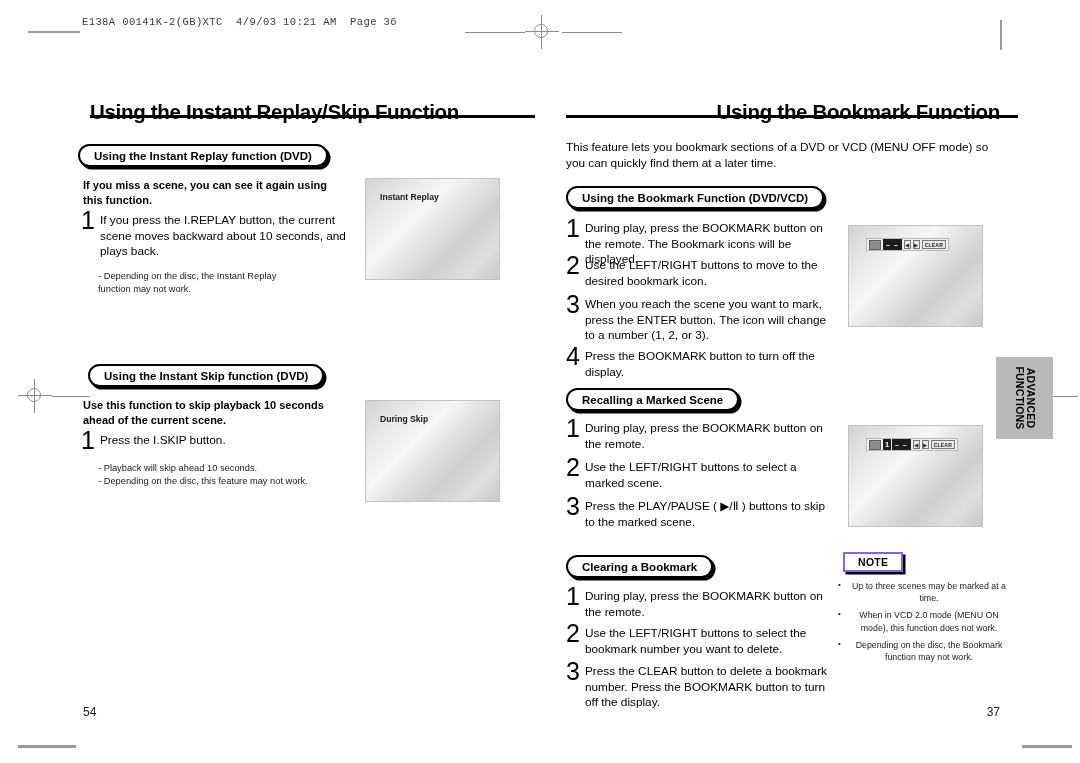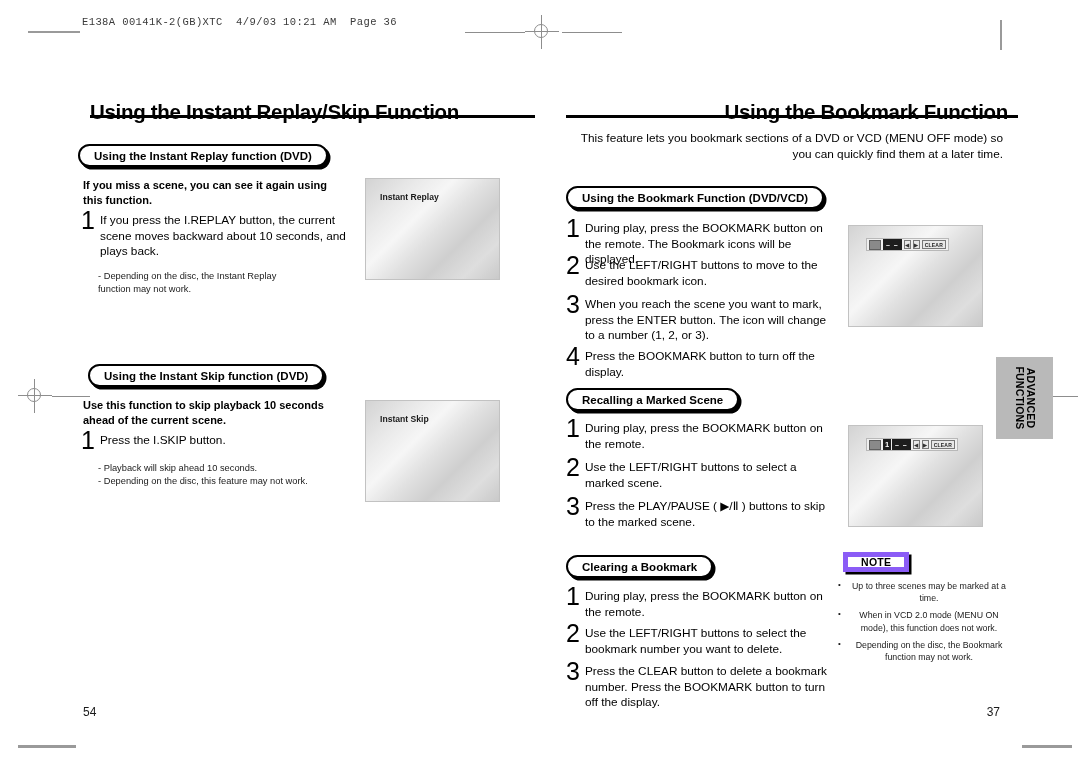--- a/index.html
+++ b/index.html
@@ -229,21 +229,21 @@
     font-size: 5px;
     font-weight: bold;
     color: #222;
     padding: 0 2px;
     letter-spacing: 0.2px;
   }
 
   
   .note-badge {
     position: absolute;
-    border: 5px solid #8b5cf6;
+    border: 2px solid #8b5cf6;
     background: #fff;
     box-sizing: border-box;
     height: 20px;
     display: flex;
     align-items: center;
     justify-content: center;
     padding: 0 13px;
     font-size: 10.5px;
     font-weight: bold;
     letter-spacing: 0.3px;
@@ -362,32 +362,32 @@
     <div class="step-num">1</div>
     <div class="step-text">Press the I.SKIP button.</div>
   </div>
 
   <div class="footnote" style="left:38px; top:462px; width:265px;">
     <div>- Playback will skip ahead 10 seconds.</div>
     <div>- Depending on the disc, this feature may not work.</div>
   </div>
 
   <div class="tv-screen" style="left:305px; top:400px; width:135px; height:102px;">
-    <div class="tv-label">Instant Skip</div>
+    <div class="tv-label">During Skip</div>
   </div>
 
   <div class="page-number" style="left:23px; top:705px;">54</div>
 </div>
 
 <div class="page page-right">
 
-  <h1 class="chapter-title" style="right:10px; top:86px;">Using the Bookmark Function</h1>
+  <h1 class="chapter-title" style="right:18px; top:86px;">Using the Bookmark Function</h1>
   <div class="title-rule" style="left:18px; top:115px; width:452px;"></div>
 
-  <div class="intro-text" style="left:18px; top:130px; width:437px;text-align:right;">This feature lets you bookmark sections of a DVD or VCD (MENU OFF mode) so you can quickly find them at a later time.</div>
+  <div class="intro-text" style="left:18px; top:139px; width:437px;">This feature lets you bookmark sections of a DVD or VCD (MENU OFF mode) so you can quickly find them at a later time.</div>
 
   <div class="section-badge" style="left:18px; top:186px;">
     <span>Using the Bookmark Function (DVD/VCD)</span>
   </div>
 
   <div class="step" style="left:18px; top:220px; width:270px;">
     <div class="step-num">1</div>
     <div class="step-text">During play, press the BOOKMARK button on the remote. The Bookmark icons will be displayed.</div>
   </div>
   <div class="step" style="left:18px; top:257px; width:270px;">

